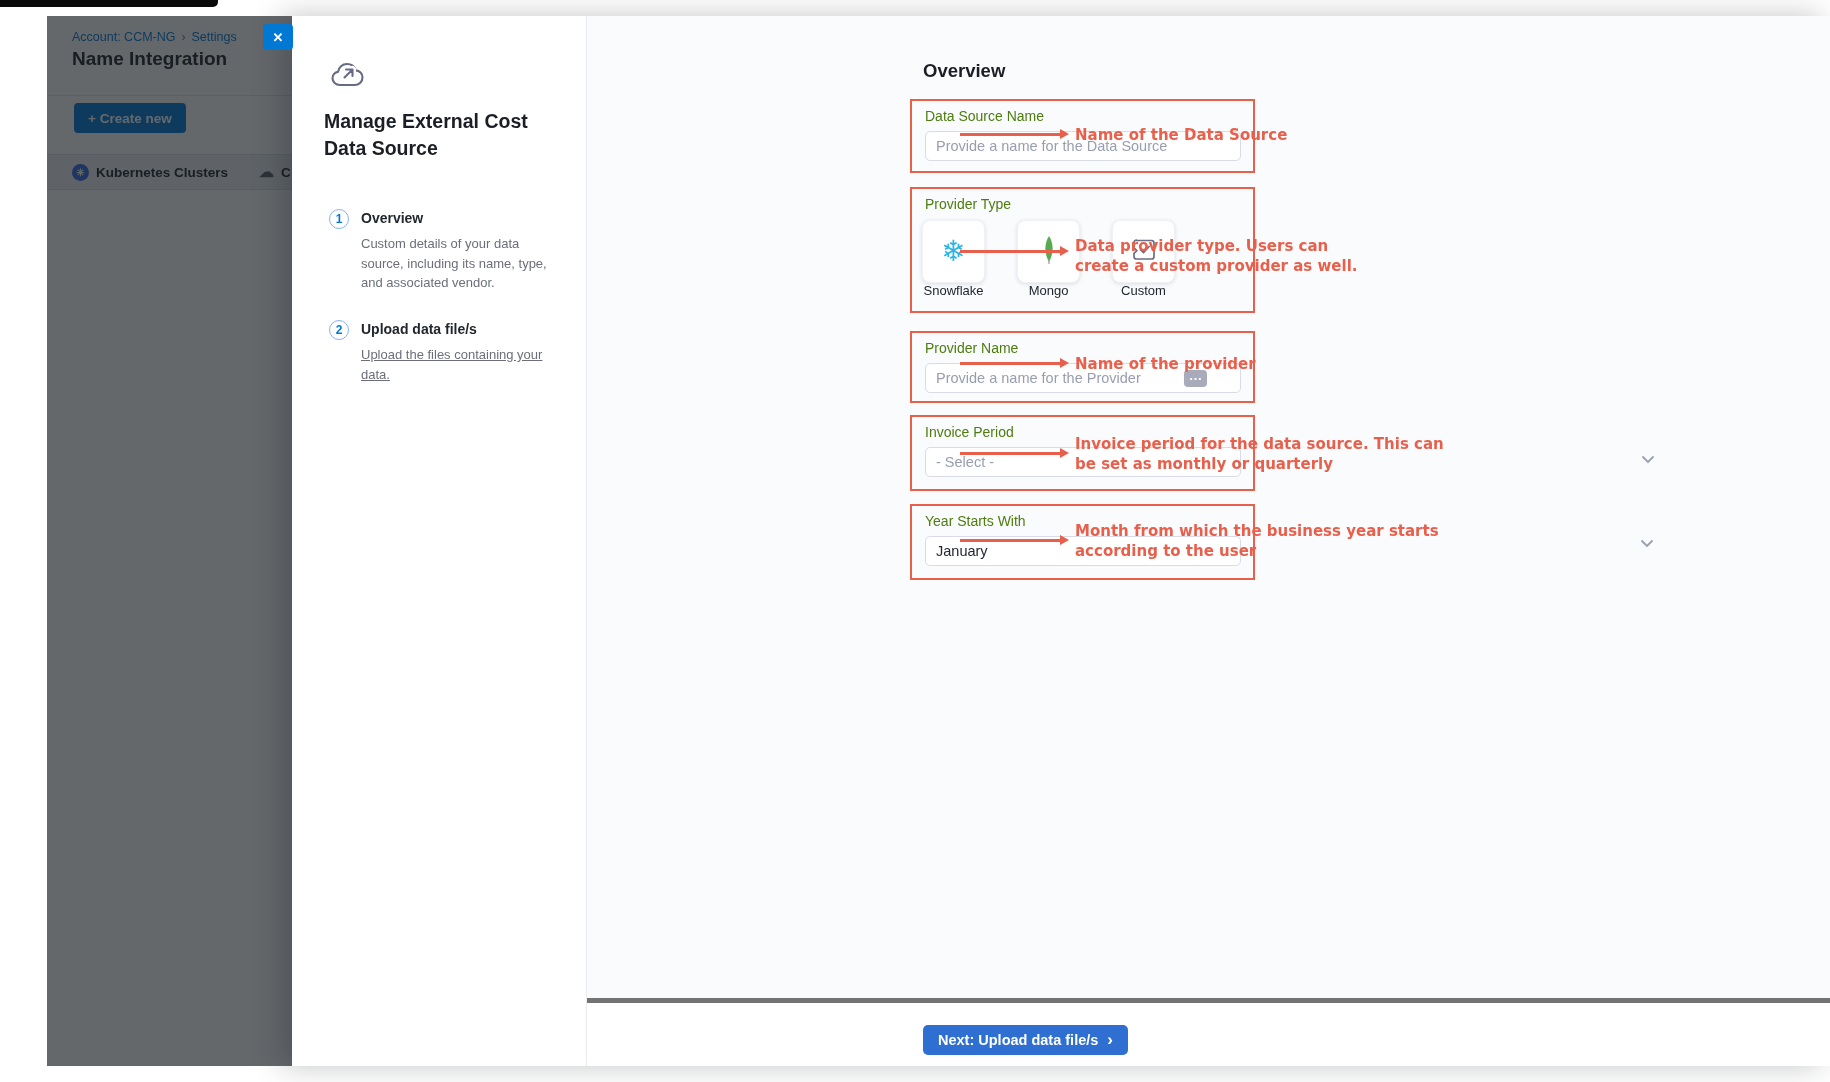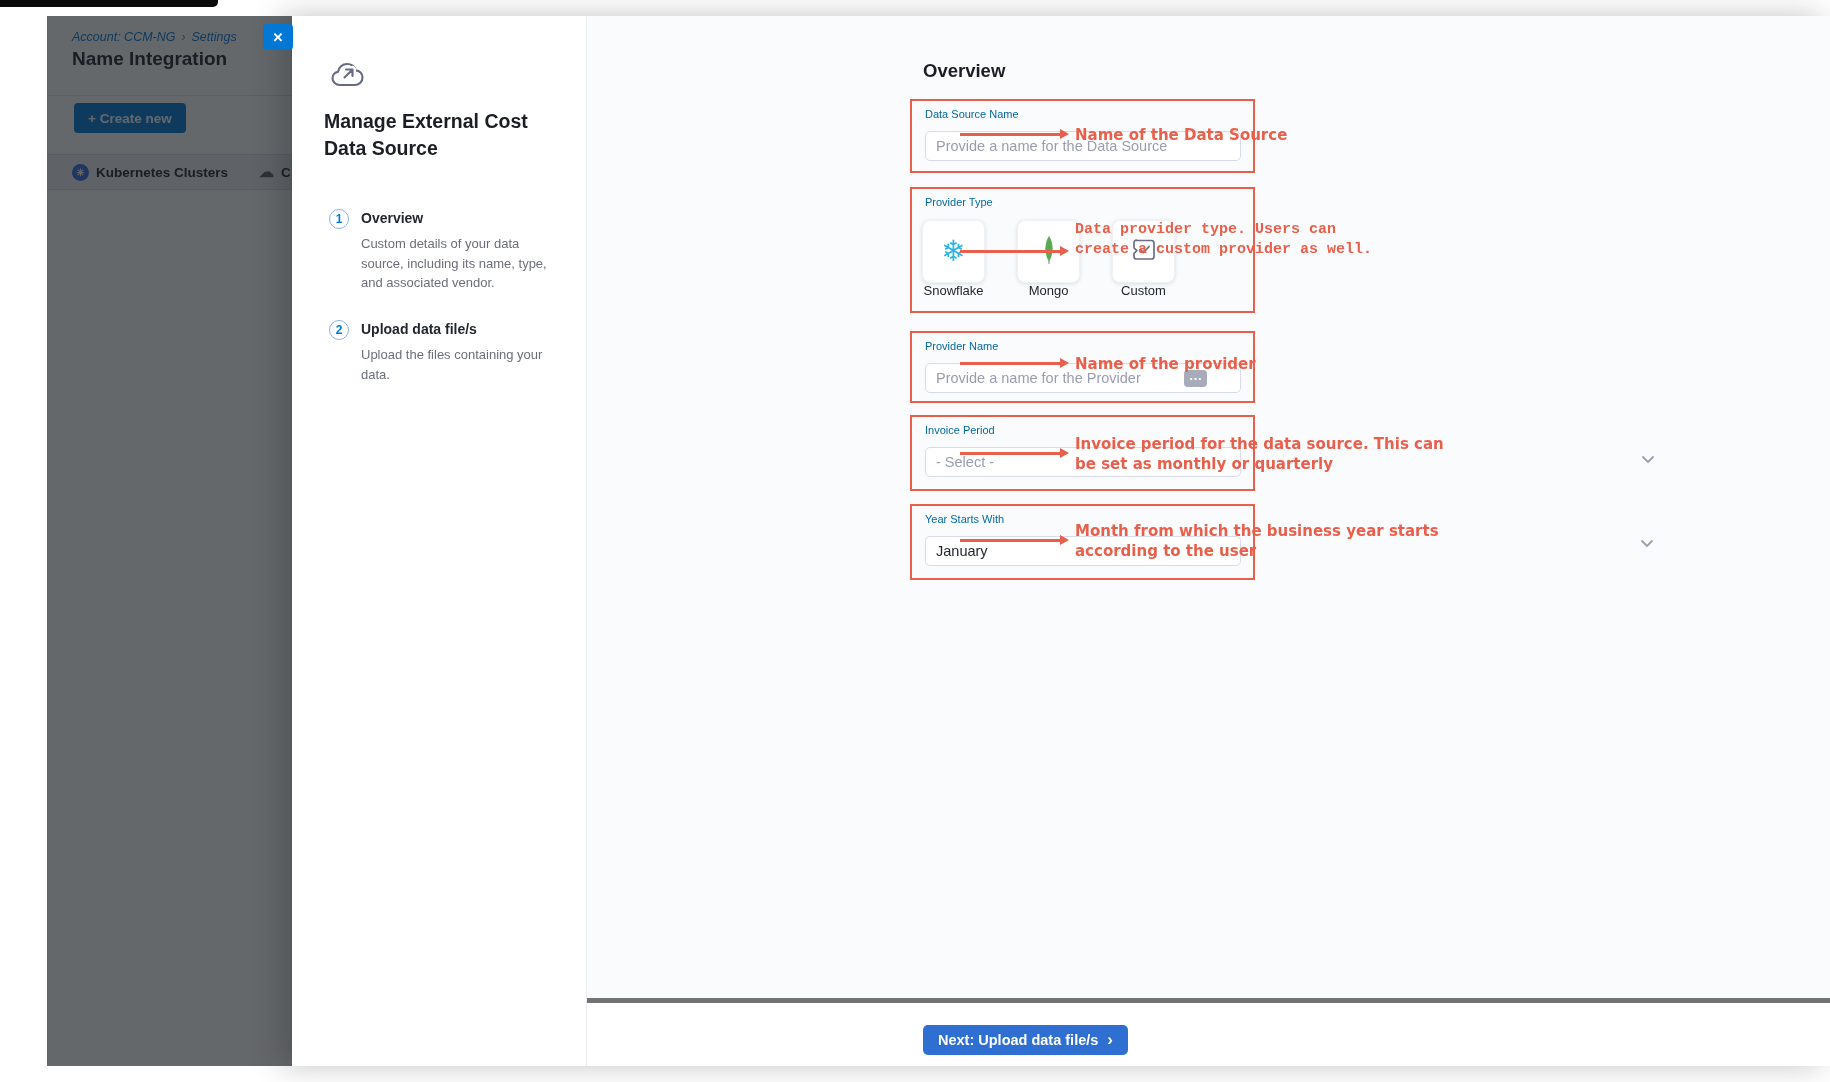--- a/index.html
+++ b/index.html
@@ -8,21 +8,21 @@
   #canvas { position:relative; width:1830px; height:1082px; }
 
   
   .topbar-black { position:absolute; left:0; top:0; width:218px; height:7px;
                   background:#0a0a0a; border-radius:0 0 5px 0; }
 
   
   .app-panel { position:absolute; left:47px; top:16px; width:245px; height:1050px;
                background:#fff; overflow:hidden; }
   .crumbs { position:absolute; left:25px; top:14px; font-size:12.5px; color:#0278d5;
-            display:flex; gap:6px; align-items:center; white-space:nowrap;font-style:italic; }
+            display:flex; gap:6px; align-items:center; white-space:nowrap; }
   .crumb-sep { color:#4a7fb5; font-size:12px; }
   .app-title { position:absolute; left:25px; top:32px; font-size:19px; font-weight:bold; color:#22272f; }
   .hdr-divider { position:absolute; left:0; right:0; top:79px; border-top:1px solid #e4e6ea; }
   .create-btn { position:absolute; left:27px; top:87px; height:30px; padding:0 14px;
                 background:#0278d5; border-radius:4px; color:#fff; font-size:13.5px; font-weight:bold;
                 display:flex; align-items:center; gap:6px; white-space:nowrap; }
   .tab-band { position:absolute; left:0; right:0; top:138px; height:36px; background:#edf0f4;
               border-top:1px solid #dde1e7; border-bottom:1px solid #dde1e7; }
   .tab { position:absolute; top:0; height:100%; display:flex; align-items:center; gap:7px;
          font-size:13.5px; font-weight:bold; color:#22272f; white-space:nowrap; }
@@ -50,21 +50,21 @@
                  color:#0278d5; font-size:12px; font-weight:bold;
                  display:flex; align-items:center; justify-content:center; background:#fff; }
   .step-title { position:absolute; font-size:14px; font-weight:bold; color:#22272f; }
   .step-desc { position:absolute; width:198px; font-size:13px; line-height:19.5px; color:#6c6f7a; }
 
   .main { position:absolute; left:295px; top:0; right:0; bottom:0; background:#fafbfd; }
   .form-heading { position:absolute; left:336px; top:44px; font-size:18.5px; font-weight:bold; color:#1b1e24; }
 
   
   .red-box { position:absolute; left:323px; width:345px; border:2px solid #E8604C; }
-  .f-label { position:absolute; left:13px; top:7px; font-size:11px; color:#0369a1; }
+  .f-label { position:absolute; left:13px; top:7px; font-size:14px; color:#4d7c0f; }
   .text-input { position:absolute; left:13px; top:30px; width:316px; height:30px;
                 border:1px solid #d9dbe8; border-radius:5px; background:#fff;
                 padding:0 10px; font-size:14.5px; color:#22272f; outline:none;
                 font-family:"Liberation Sans", sans-serif; }
   .text-input::placeholder { color:#989db0; }
   .select-box { position:absolute; left:13px; top:30px; width:316px; height:30px;
                 border:1px solid #d9dbe8; border-radius:5px; background:#fff;
                 padding:0 10px; font-size:14.5px; display:flex; align-items:center; }
   .select-placeholder { color:#989db0; }
   .select-value { color:#22272f; }
@@ -147,21 +147,21 @@
       <div class="step-circle" style="left:37px; top:193px;">
         <span>1</span>
       </div>
       <div class="step-title" style="left:69px; top:194px;">Overview</div>
       <div class="step-desc" style="left:69px; top:218px;">Custom details of your data source, including its name, type, and associated vendor.</div>
 
       <div class="step-circle" style="left:37px; top:304px;">
         <span>2</span>
       </div>
       <div class="step-title" style="left:69px; top:305px;">Upload data file/s</div>
-      <div class="step-desc" style="left:69px; top:329px;">Upload the files containing your data.</div>
+      <div class="step-desc" style="left:69px; top:329px;text-decoration:underline;">Upload the files containing your data.</div>
     </div>
 
     <div class="main">
       <div class="form-heading">Overview</div>
 
       <div class="red-box" style="top:83px; height:74px;">
         <div class="f-label">Data Source Name</div>
         <input class="text-input" type="text" placeholder="Provide a name for the Data Source" style="">
       </div>
 
@@ -221,21 +221,21 @@
         </div>
       </div>
 
       <div class="arrow" style="left:373px; top:117px; width:100px;"></div>
       <div class="arrow" style="left:373px; top:234px; width:100px;"></div>
       <div class="arrow" style="left:373px; top:346px; width:100px;"></div>
       <div class="arrow" style="left:373px; top:436px; width:100px;"></div>
       <div class="arrow" style="left:373px; top:523px; width:100px;"></div>
 
       <div class="anno" style="top:109px;">Name of the Data Source</div>
-      <div class="anno" style="top:204px;font-family:Liberation Mono, monospace;">Data provider type. Users can
+      <div class="anno" style="top:220px;">Data provider type. Users can
 create a custom provider as well.</div>
       <div class="anno" style="top:338px;">Name of the provider</div>
       <div class="anno" style="top:418px;">Invoice period for the data source. This can
 be set as monthly or quarterly</div>
       <div class="anno" style="top:505px;">Month from which the business year starts
 according to the user</div>
 
       <div class="chevron-abs" style="left:1054px; top:434px;">
         <svg width="14" height="9" viewBox="0 0 14 9" fill="none">
             <path d="M2 2 l5 5 l5 -5" stroke="#9aa0ae" stroke-width="1.8" stroke-linecap="round" stroke-linejoin="round"></path>

